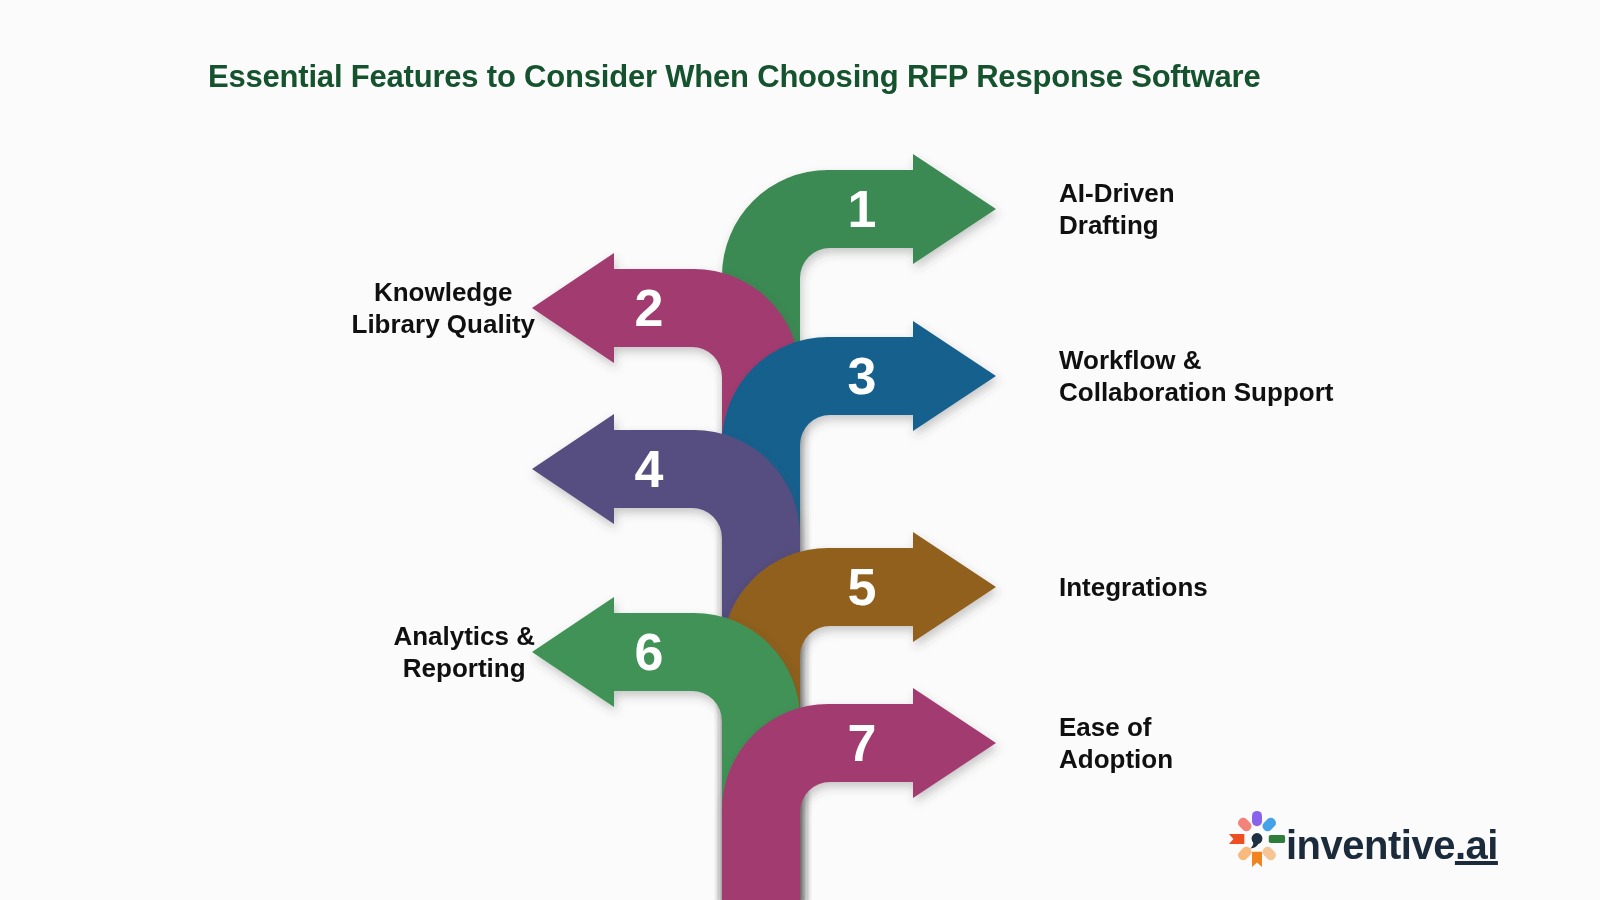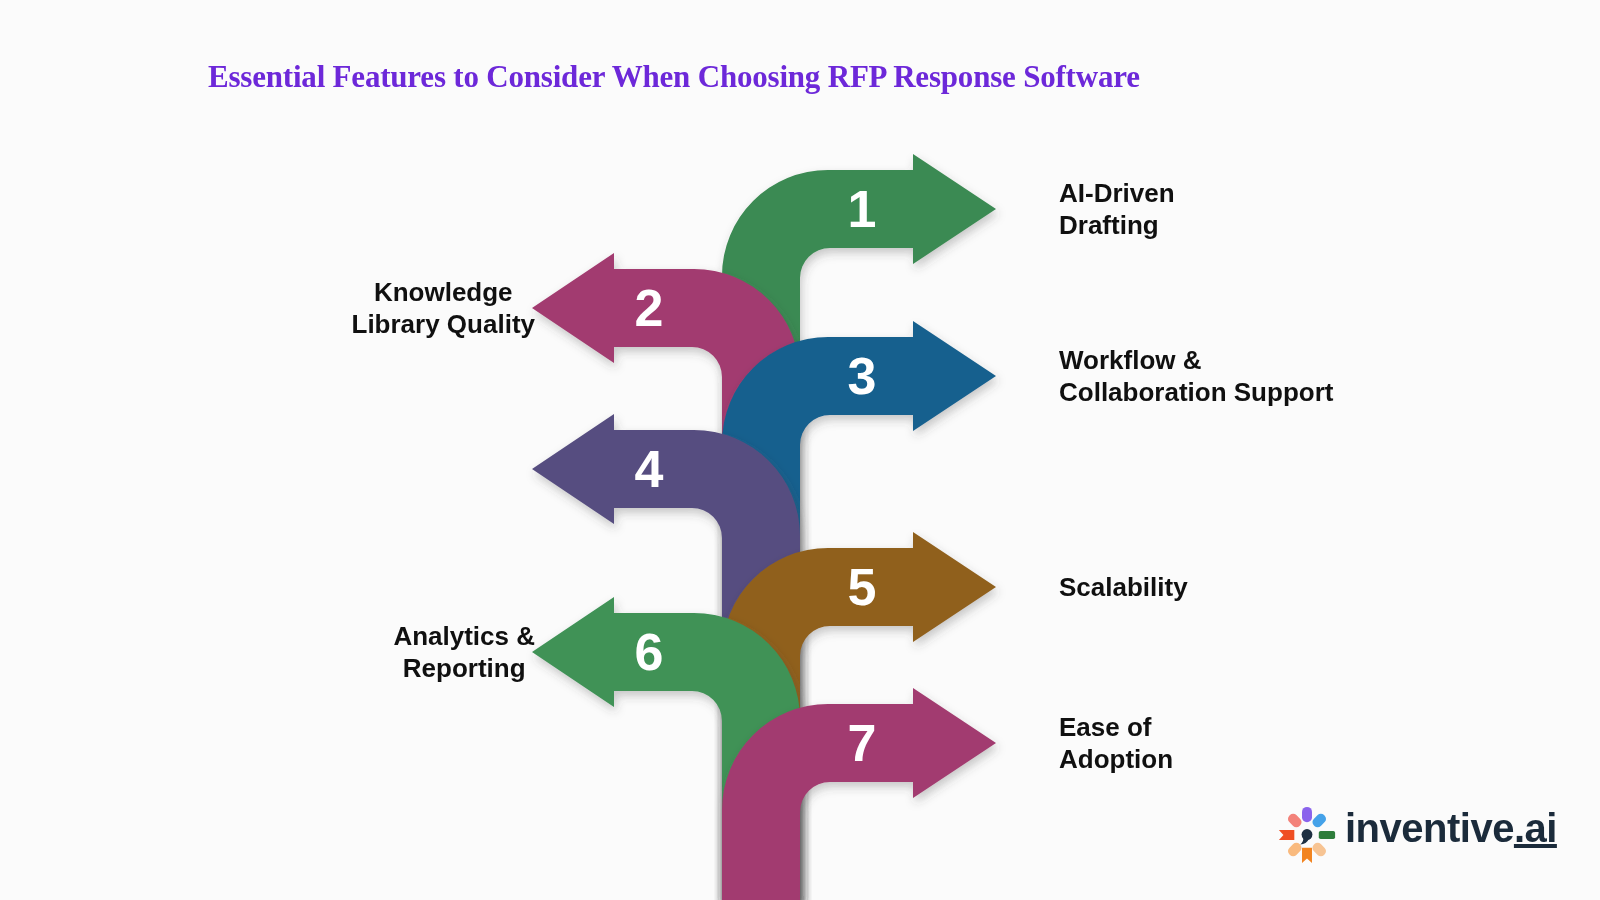--- a/index.html
+++ b/index.html
@@ -18,35 +18,35 @@
     position:absolute;font-size:26px;font-weight:700;color:#101010;
     line-height:32px;white-space:pre-line;
   }
   .arrow-label.align-left{text-align:left;}
   .arrow-label.align-right{text-align:center;}
   .arrow-num{
     font-family:"Liberation Sans",sans-serif;font-weight:700;font-size:52px;
     fill:#FFFFFF;text-anchor:middle;
   }
   .logo{
-    position:absolute;left:1278px;top:806px;height:62px;
-    display:flex;align-items:flex-start;gap:9px;
+    position:absolute;left:1228px;top:806px;height:62px;
+    display:flex;align-items:flex-end;
   }
   .logo-text{
     font-size:40px;font-weight:700;color:#1B2B3B;letter-spacing:-0.5px;
     display:flex;align-items:baseline;
   }
   .logo-suffix{text-decoration:underline;}
 </style>
 </head>
 <body>
 
 <div class="stage" style="background: rgb(251, 251, 251);">
 
-  <div class="title" style="color: #6d28d9; font-family: Liberation Serif, serif;">Essential Features to Consider When Choosing RFP Response Software</div>
+  <div class="title" style="color: #14532d;">Essential Features to Consider When Choosing RFP Response Software</div>
 
   <svg id="arrow-svg" width="1600" height="900" viewBox="0 0 1600 900">
     <defs>
       <filter id="ds" x="-20%" y="-20%" width="140%" height="140%">
         <feDropShadow dx="2" dy="5" stdDeviation="5" flood-color="#444444" flood-opacity="0.28"></feDropShadow>
       </filter>
     </defs>
     <g id="arrow-shapes">
         <path d="M 722 902 L 722 276 A 106 106 0 0 1 828 170 L 913 170 L 913 154 L 996 209 L 913 264 L 913 248 L 830 248 A 30 30 0 0 0 800 278 L 800 902 Z" fill="#3B8A52" filter="url(#ds)"></path>
         <path d="M 800 902 L 800 375 A 106 106 0 0 0 694 269 L 614 269 L 614 253 L 532 308 L 614 363 L 614 347 L 692 347 A 30 30 0 0 1 722 377 L 722 902 Z" fill="#A23B6F" filter="url(#ds)"></path>
@@ -67,21 +67,21 @@
       </g>
   </svg>
 
   <div id="labels">
       <div class="arrow-label align-left" style="top: 177px; left: 1022px;">AI-Driven
 Drafting</div>
       <div class="arrow-label align-right" style="top: 276px; right: 1102px;">Knowledge
 Library Quality</div>
       <div class="arrow-label align-left" style="top: 344px; left: 1022px;">Workflow &amp;
 Collaboration Support</div>
-      <div class="arrow-label align-left" style="top: 571px; left: 1022px;">Scalability</div>
+      <div class="arrow-label align-left" style="top: 571px; left: 1022px;">Integrations</div>
       <div class="arrow-label align-left" style="top: 711px; left: 1022px;">Ease of
 Adoption</div>
       <div class="arrow-label align-right" style="top: 620px; right: 1102px;">Analytics &amp;
 Reporting</div>
     </div>
 
   <div class="logo">
     <svg width="58" height="58" viewBox="0 0 64 64">
       <rect class="petal" x="26.5" y="1" width="11" height="17" rx="5.5" fill="#8A63EC"></rect>
       <rect class="petal" x="40" y="8" width="11" height="16" rx="5" transform="rotate(45 45.5 16)" fill="#45A2E9"></rect>

